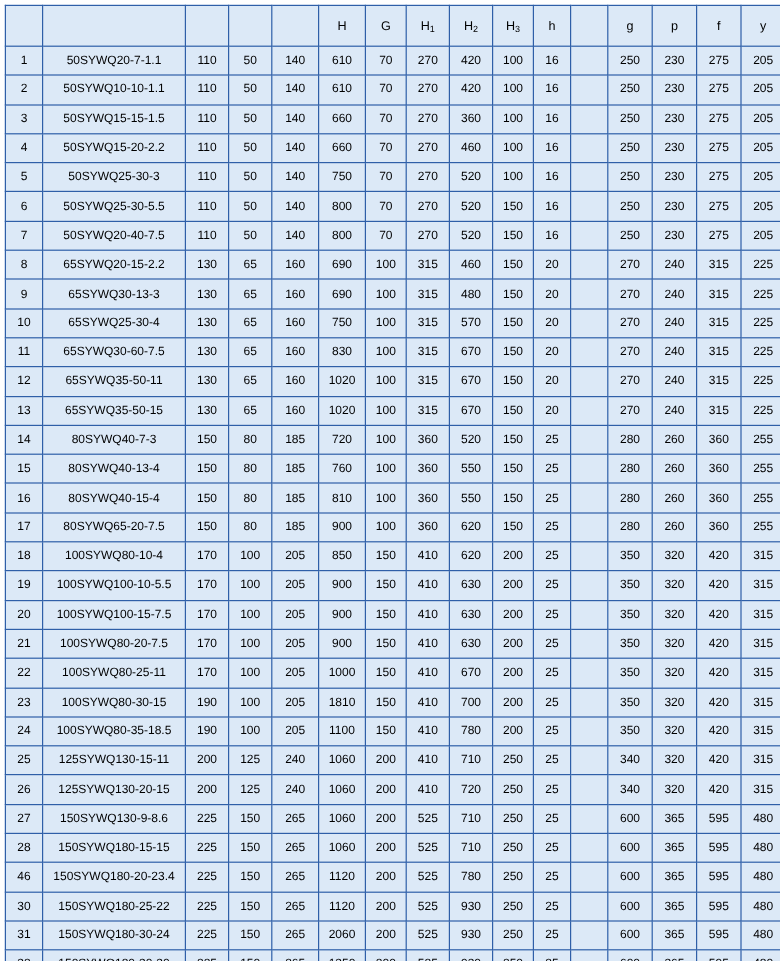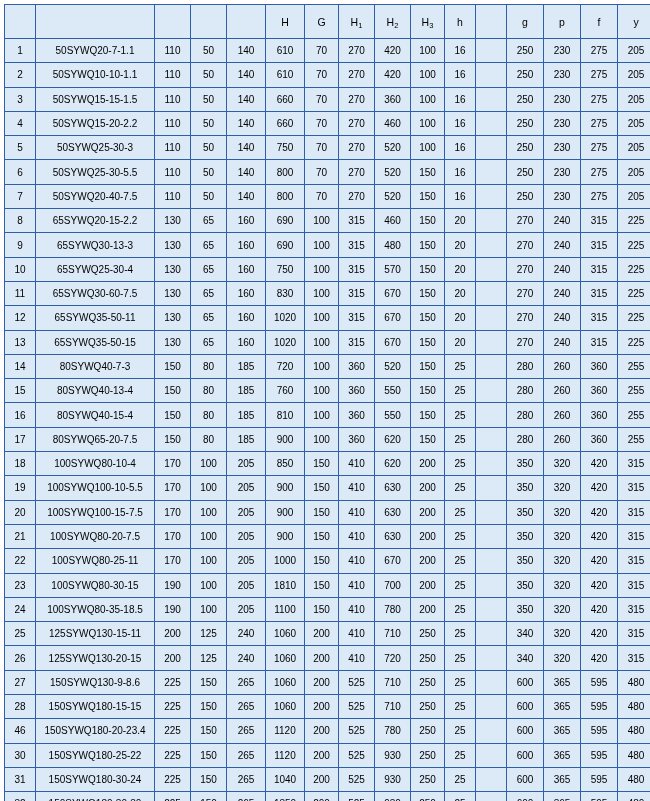--- a/index.html
+++ b/index.html
@@ -632,21 +632,21 @@
           <td class="cp">365</td>
           <td class="cf">595</td>
           <td class="cy">480</td>
         </tr>
         <tr>
           <td class="idx">31</td>
           <td class="model">150SYWQ180-30-24</td>
           <td class="c">225</td>
           <td class="c2">150</td>
           <td class="cH">265</td>
-          <td class="cH">1040</td>
+          <td class="cH">2060</td>
           <td class="cG">200</td>
           <td class="cH1">525</td>
           <td class="cH2">930</td>
           <td class="cH3">250</td>
           <td class="ch">25</td>
           <td class="blank"></td>
           <td class="cg">600</td>
           <td class="cp">365</td>
           <td class="cf">595</td>
           <td class="cy">480</td>

